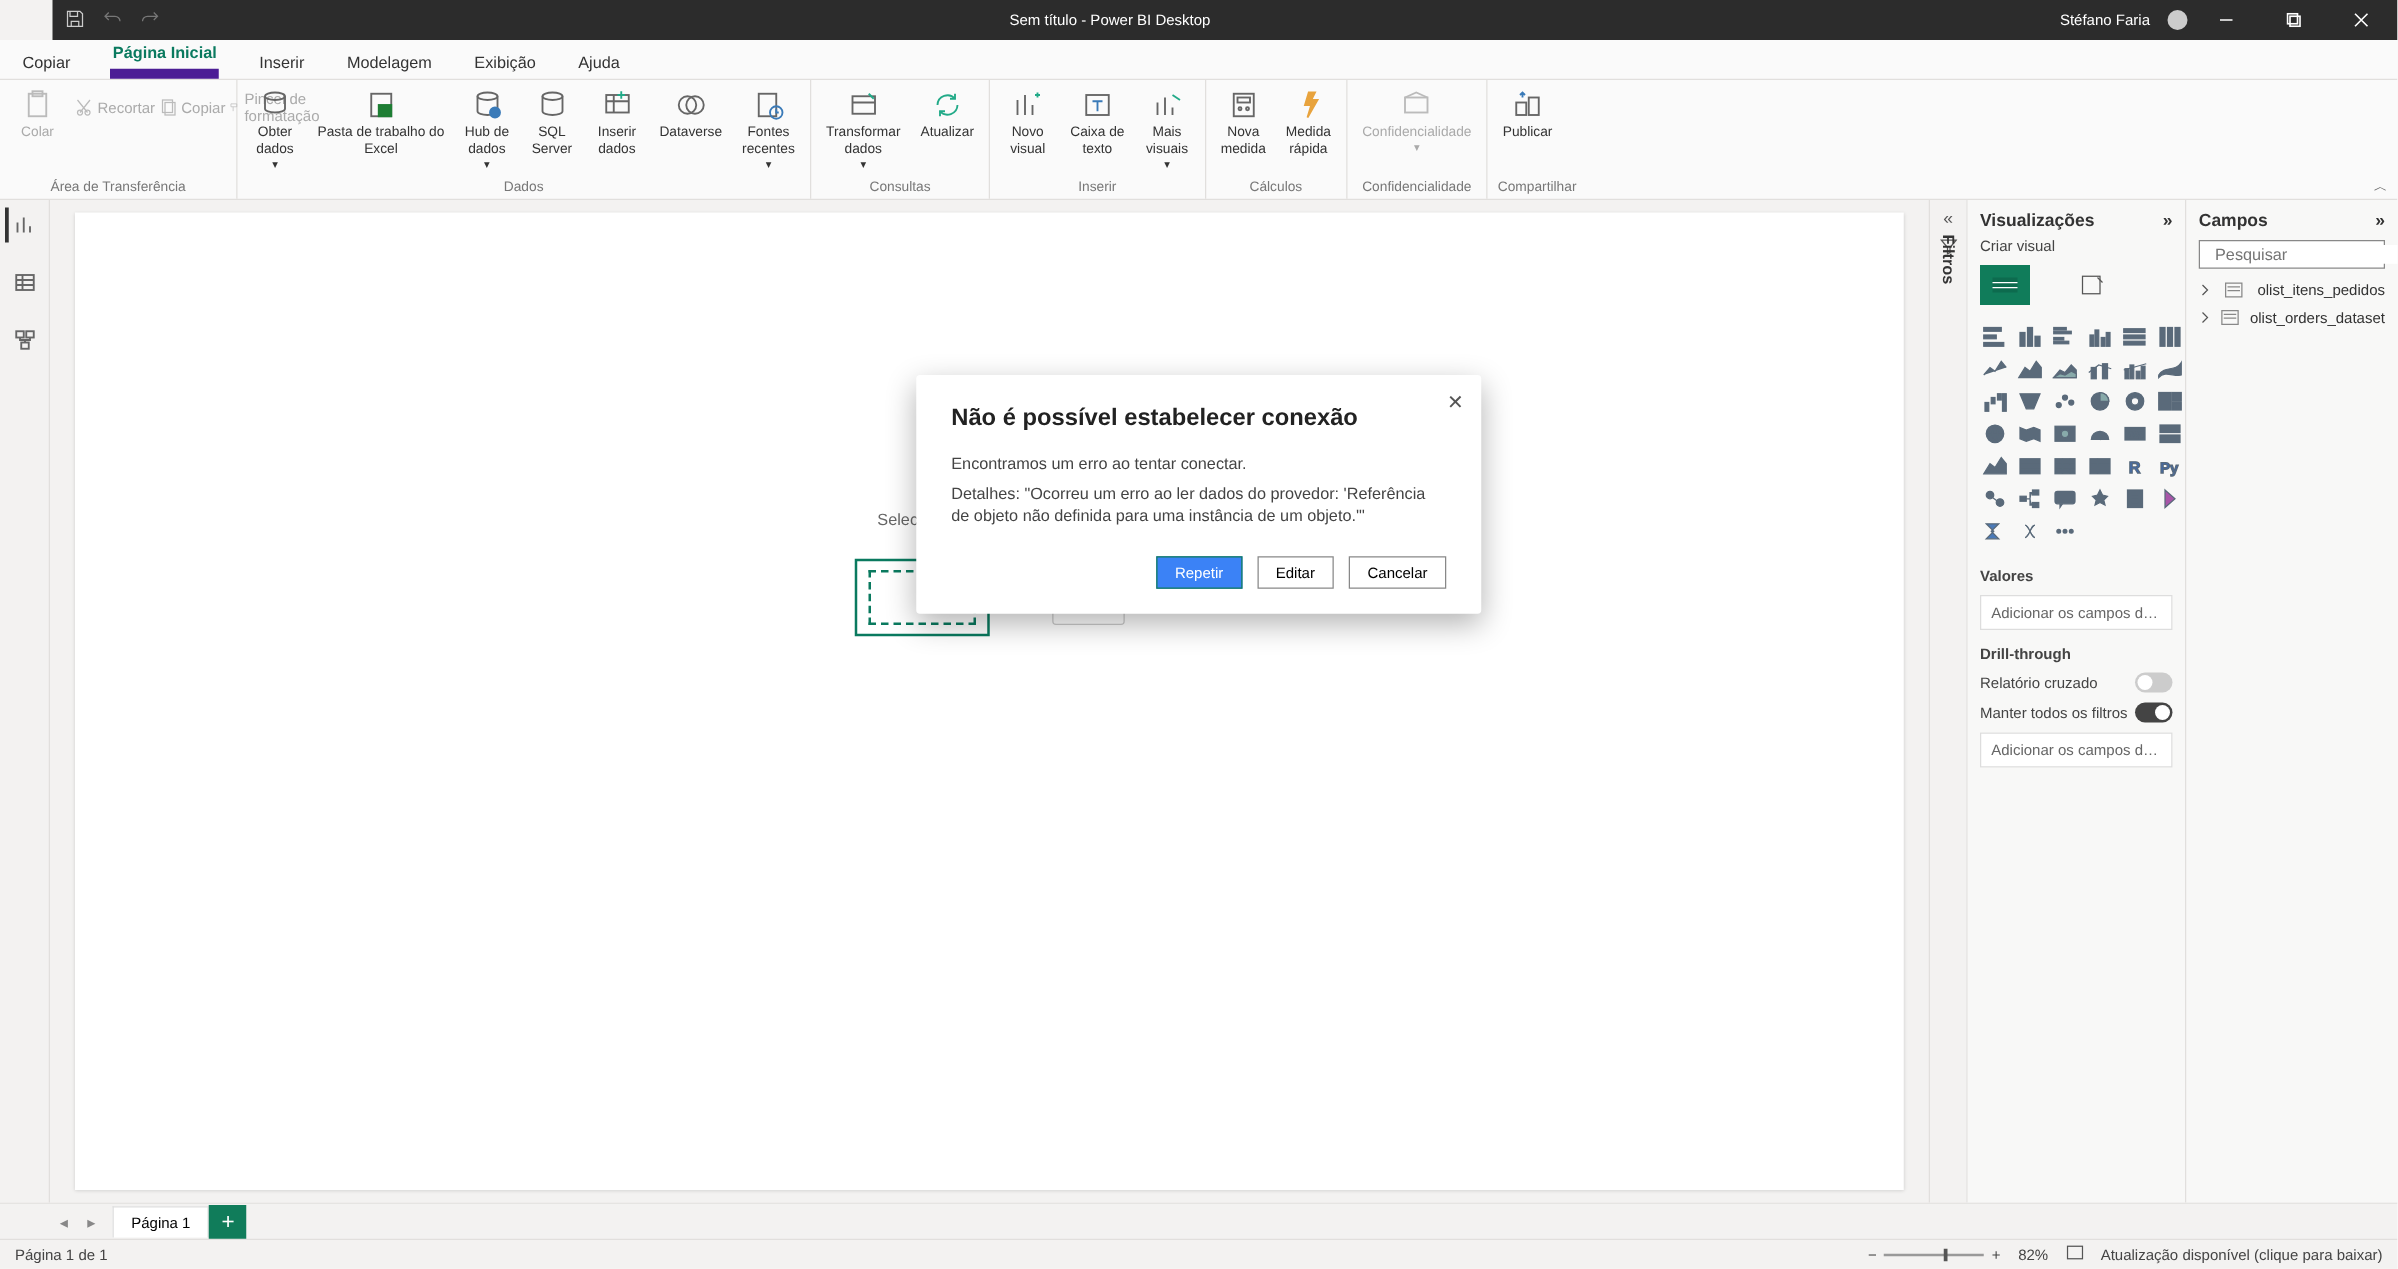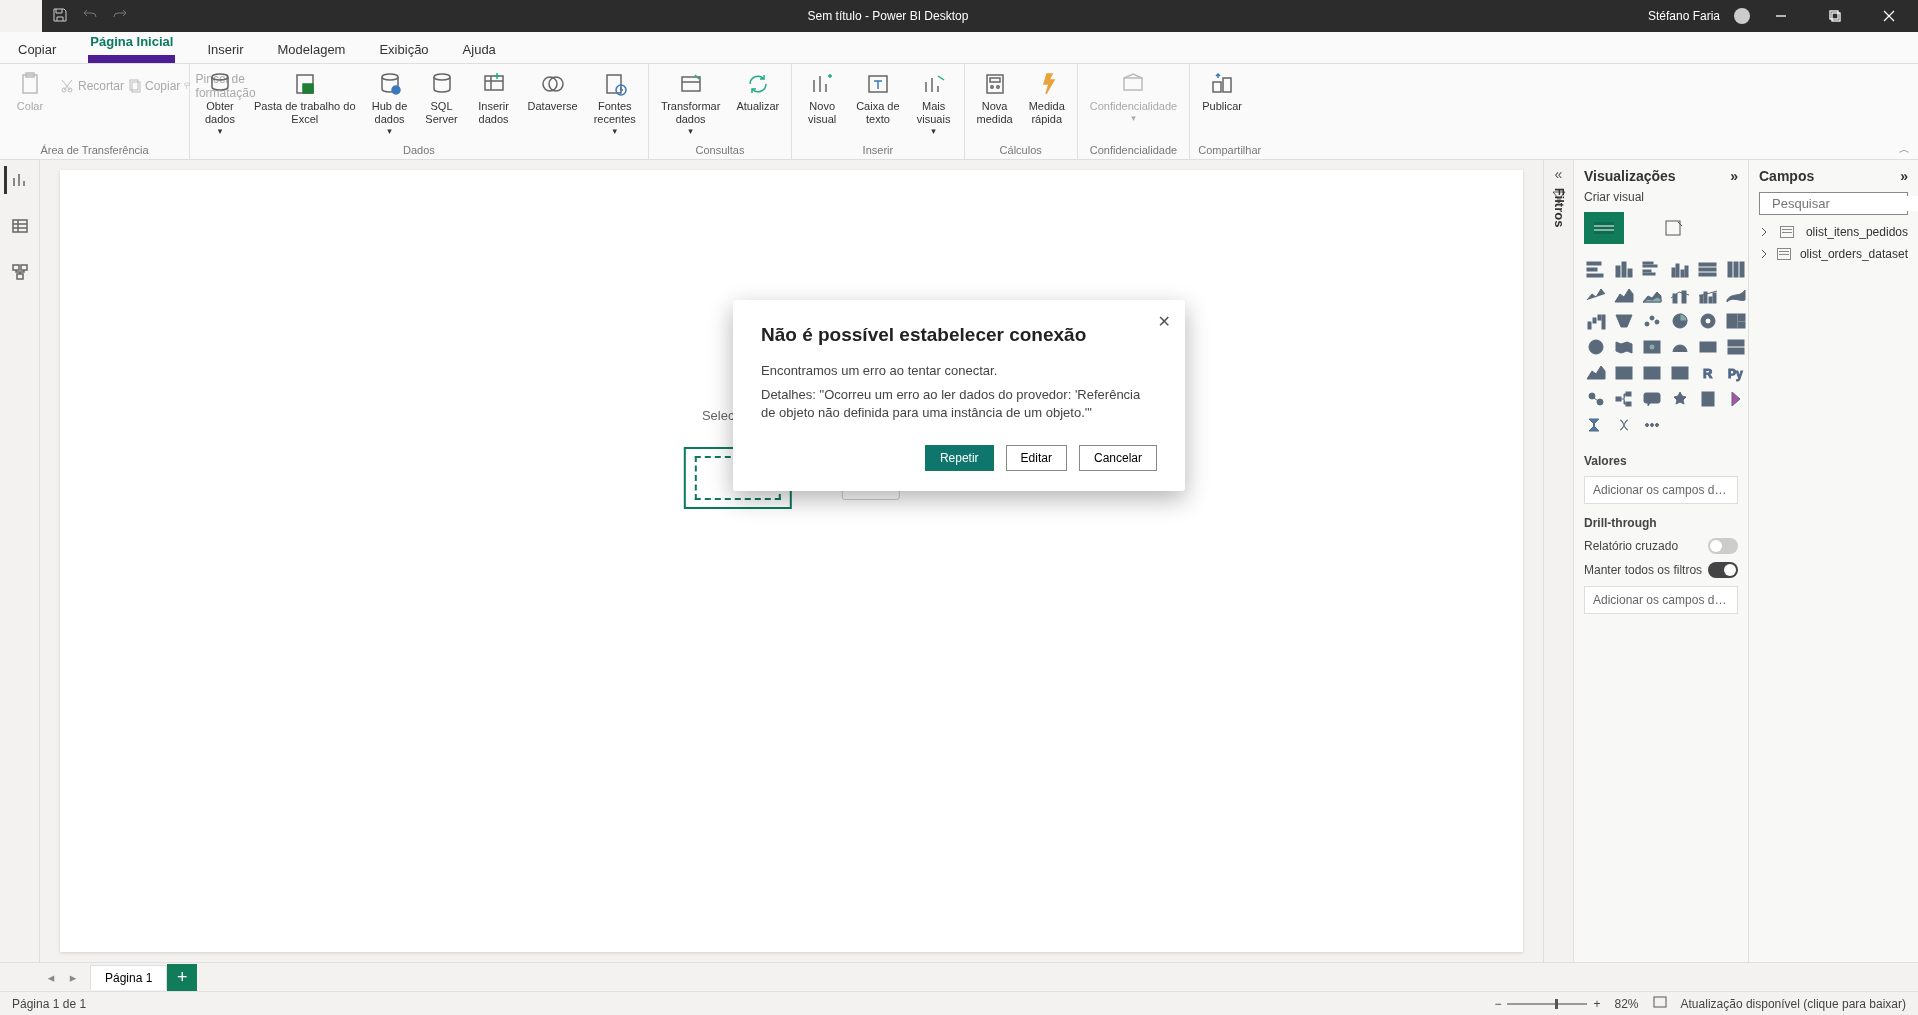--- a/index.html
+++ b/index.html
@@ -103,21 +103,21 @@
 .zoom-thumb { position:absolute; top:-4px; left:60%; width:3px; height:10px; background:#555; }
 
 
 .overlay { position:absolute; inset:0; display:flex; align-items:flex-start; justify-content:center; }
 .dialog { margin-top: 300px; width: 452px; background:#fff; border-radius:3px; box-shadow: 0 8px 24px rgba(0,0,0,0.3); padding: 24px 28px 20px 28px; position:relative; }
 .dialog-close { position:absolute; top:12px; right:14px; cursor:pointer; color:#555; font-size:16px;}
 .dialog h3 { font-size: 19px; font-weight:700; color:#222; margin-bottom: 16px;}
 .dialog p { font-size: 13px; color:#444; margin-bottom: 6px; line-height:1.4;}
 .dialog-actions { display:flex; justify-content:flex-end; gap:12px; margin-top: 22px;}
 .btn { padding: 5px 14px; font-size:12px; border:1px solid #888; background:#fff; cursor:pointer; }
-.btn.primary { background:#0f766e; color:#fff; border-color:#107c5a;margin-left:28px; }
+.btn.primary { background:#3b82f6; color:#fff; border-color:#107c5a;margin-left:28px; }
 </style>
 </head>
 <body>
 
 <div class="titlebar">
   <div class="titlebar-left">
     <span><svg viewBox="0 0 16 16">
           <path d="M2 2h10l2 2v10H2z M4 2v4h6V2 M5 14v-4h6v4" stroke="#ccc" fill="none"></path>
         </svg></span>
     <span><svg viewBox="0 0 16 16">

